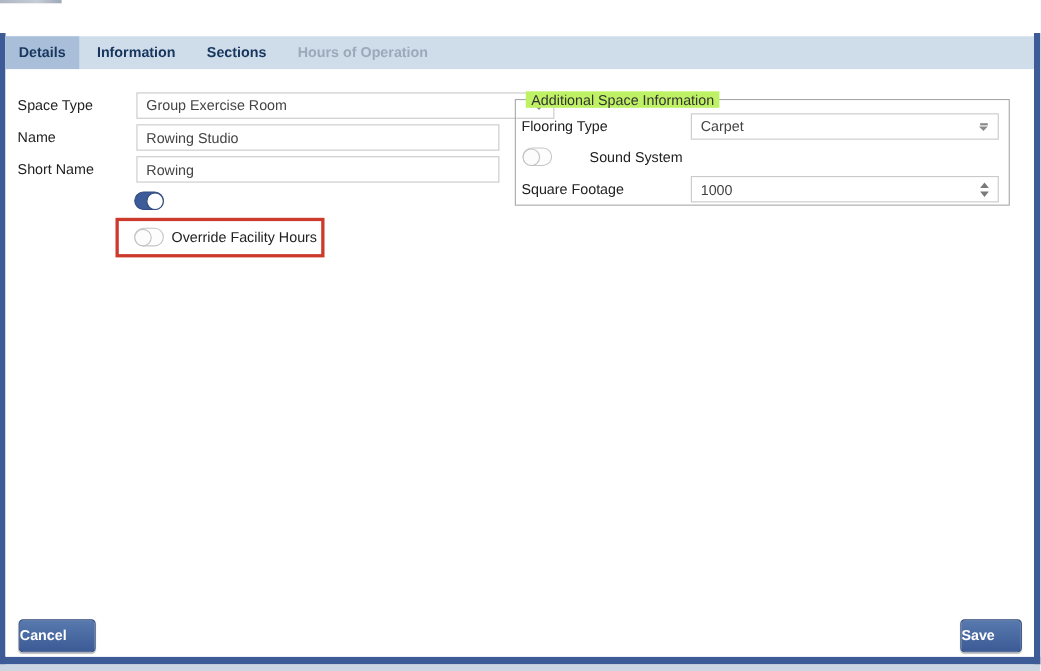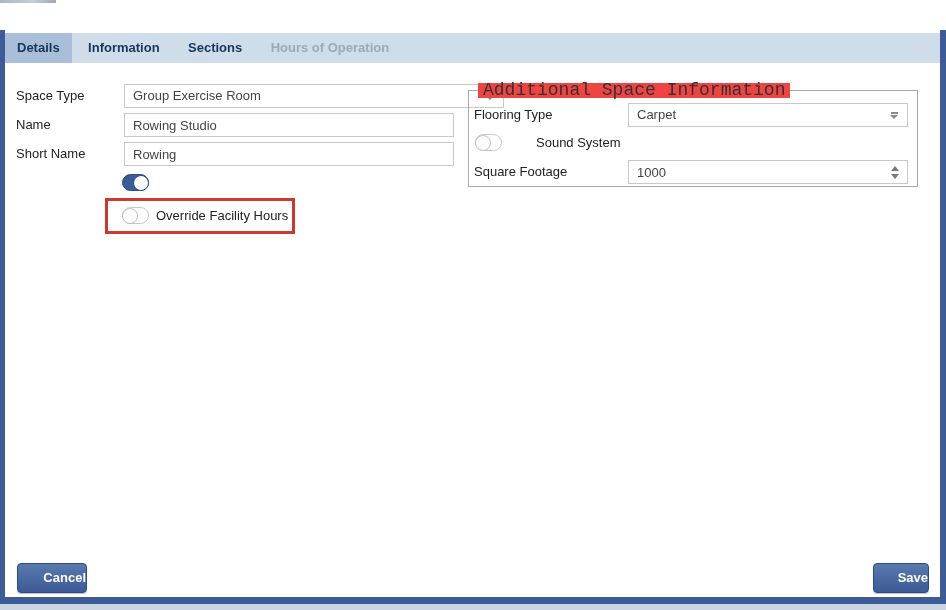--- a/index.html
+++ b/index.html
@@ -85,29 +85,29 @@
     position:absolute; left:105px; top:198px; width:190px; height:36px;
     border:3px solid #cc3a2c;
   }
   
   .group-box {
     position:absolute; left:468px; top:90px; width:450px; height:97px;
     border:1px solid #a8a8a8;
   }
   .group-legend {
     position:absolute; left:478px; top:83px; height:15px; line-height:15px;
-    background:#ef4444; padding:0 5px; font-size:18px; color:#333;font-family:Liberation Mono, monospace;
+    background:#bef264; padding:0 5px; font-size:13px; color:#333;
   }
   
   .btn {
     position:absolute; height:30px; border-radius:4px; cursor:pointer;
     background:linear-gradient(#587aae,#3c5a96);
     border:1px solid #2e4a7e;
     color:#fff; font-size:13px; font-weight:bold;
-    text-align:right; line-height:28px;
+    text-align:left; line-height:28px;
     box-shadow:0 1px 1px rgba(0,0,0,0.25);
   }
   .btn-cancel { left:17px; top:563px; width:70px; }
   .btn-save   { left:873px; top:563px; width:56px; }
 </style>
 </head>
 <body>
 
 <div class="stage">
 

